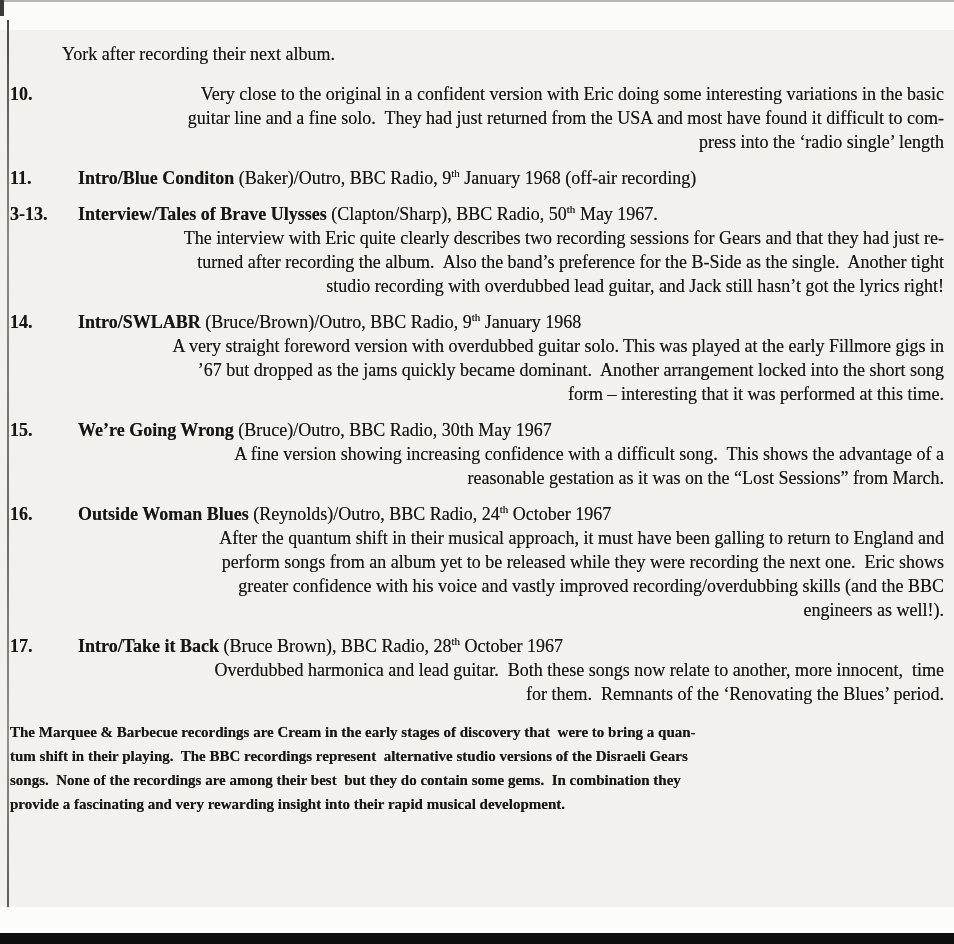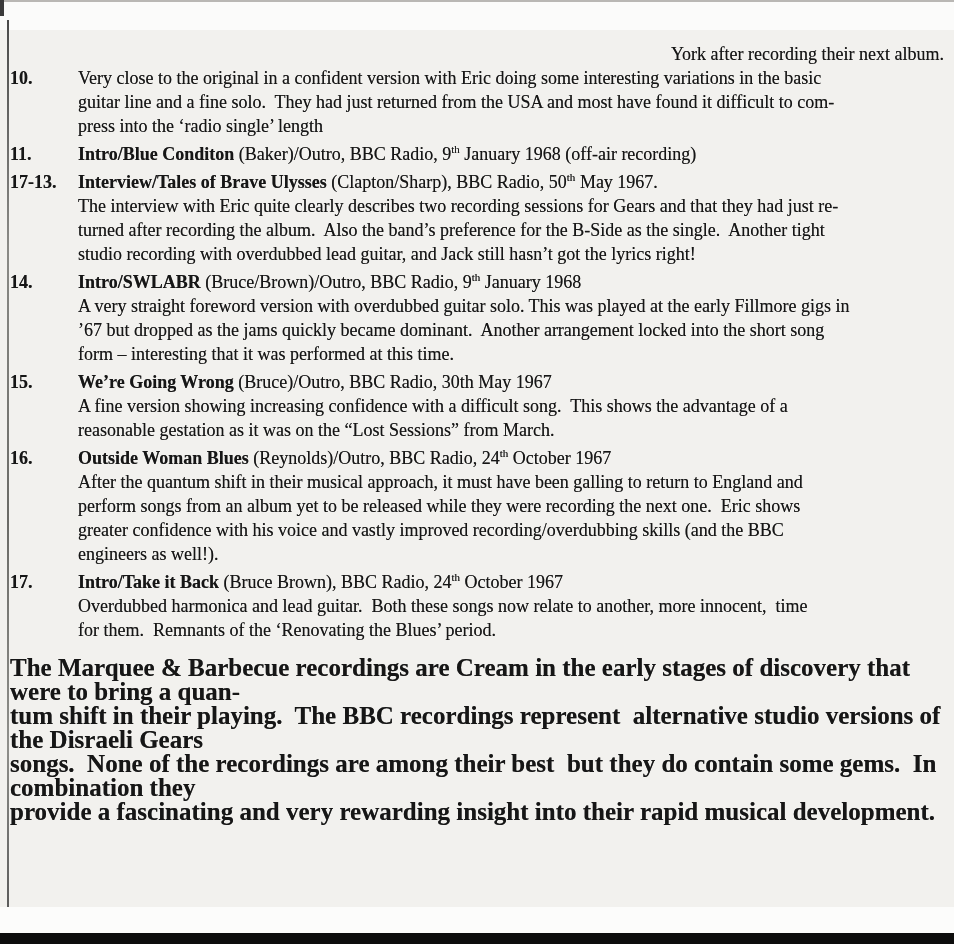--- a/index.html
+++ b/index.html
@@ -38,32 +38,32 @@
     background: #0d0d0d;
   }
   
   .doc {
     position: absolute;
     top: 42px; left: 10px; right: 10px;
     font-size: 18px;
     line-height: 24px;
     text-shadow: 0 0 0.4px rgba(0,0,0,0.55);
   }
-  .intro-line { margin-left: 104px; text-align: right; }
-  .entry { display: grid; grid-template-columns: 68px 1fr; margin-top: 4px; }
-  .entry.first { margin-top: 0; }
+  .intro-line { margin-left: 52px; }
+  .entry { display: grid; grid-template-columns: 68px 1fr; margin-top: 12px; }
+  .entry.first { margin-top: 16px; }
   .entry-num { font-weight: bold; }
   .entry-title { font-weight: bold; }
   .entry-heading { white-space: pre-wrap; }
-  .entry-body { white-space: pre-wrap; }
+  .entry-body { white-space: pre-wrap; text-align: right; }
   sup.ord { font-size: 11px; line-height: 0; vertical-align: super; }
   .closing-para {
     margin-top: 14px;
     font-weight: bold;
-    font-size: 25px;
+    font-size: 15px;
     white-space: pre-wrap;
   }
 </style>
 </head>
 <body>
 
 <div class="page">
   <div class="top-edge-line"></div>
   <div class="top-white-band"></div>
   <div class="corner-nub"></div>
@@ -85,21 +85,21 @@
     </div>
 
     <div class="entry">
       <div class="entry-num">11.</div>
       <div class="entry-content">
         <div class="entry-heading"><span class="entry-title">Intro/Blue Conditon</span><span> (Baker)/Outro, BBC Radio, 9</span><sup class="ord">th</sup><span> January 1968 (off-air recording)</span></div>
       </div>
     </div>
 
     <div class="entry">
-      <div class="entry-num">17-13.</div>
+      <div class="entry-num">3-13.</div>
       <div class="entry-content">
         <div class="entry-heading"><span class="entry-title">Interview/Tales of Brave Ulysses</span><span> (Clapton/Sharp), BBC Radio, 50</span><sup class="ord">th</sup><span> May 1967.</span></div>
         <div class="entry-body">The interview with Eric quite clearly describes two recording sessions for Gears and that they had just re-
 turned after recording the album.  Also the band’s preference for the B-Side as the single.  Another tight
 studio recording with overdubbed lead guitar, and Jack still hasn’t got the lyrics right!</div>
       </div>
     </div>
 
     <div class="entry">
       <div class="entry-num">14.</div>
@@ -127,21 +127,21 @@
         <div class="entry-body">After the quantum shift in their musical approach, it must have been galling to return to England and
 perform songs from an album yet to be released while they were recording the next one.  Eric shows
 greater confidence with his voice and vastly improved recording/overdubbing skills (and the BBC
 engineers as well!).</div>
       </div>
     </div>
 
     <div class="entry">
       <div class="entry-num">17.</div>
       <div class="entry-content">
-        <div class="entry-heading"><span class="entry-title">Intro/Take it Back</span><span> (Bruce Brown), BBC Radio, 24</span><sup class="ord">th</sup><span> October 1967</span></div>
+        <div class="entry-heading"><span class="entry-title">Intro/Take it Back</span><span> (Bruce Brown), BBC Radio, 28</span><sup class="ord">th</sup><span> October 1967</span></div>
         <div class="entry-body">Overdubbed harmonica and lead guitar.  Both these songs now relate to another, more innocent,  time
 for them.  Remnants of the ‘Renovating the Blues’ period.</div>
       </div>
     </div>
 
     <div class="closing-para">The Marquee &amp; Barbecue recordings are Cream in the early stages of discovery that  were to bring a quan-
 tum shift in their playing.  The BBC recordings represent  alternative studio versions of the Disraeli Gears
 songs.  None of the recordings are among their best  but they do contain some gems.  In combination they
 provide a fascinating and very rewarding insight into their rapid musical development.</div>
 

